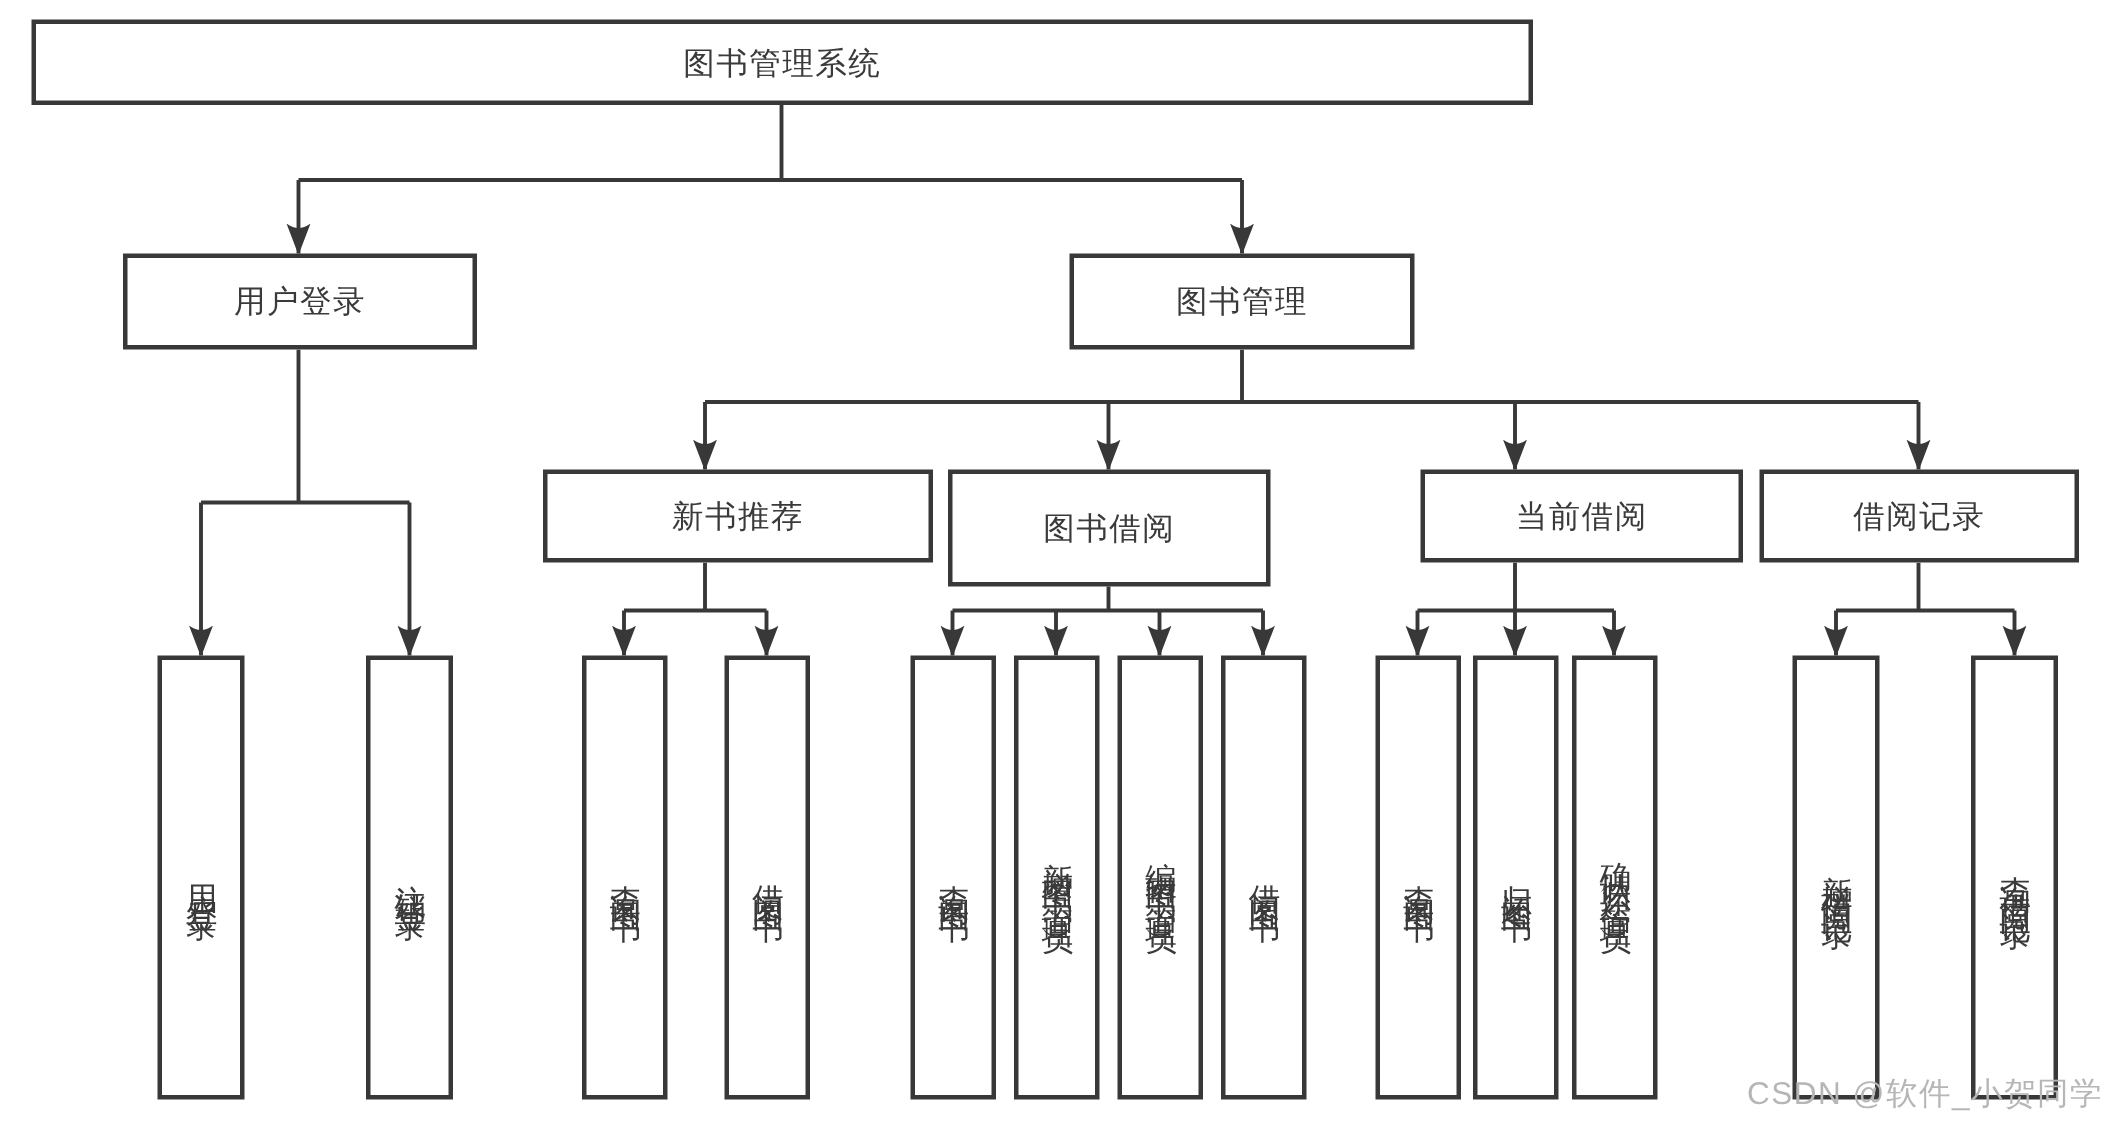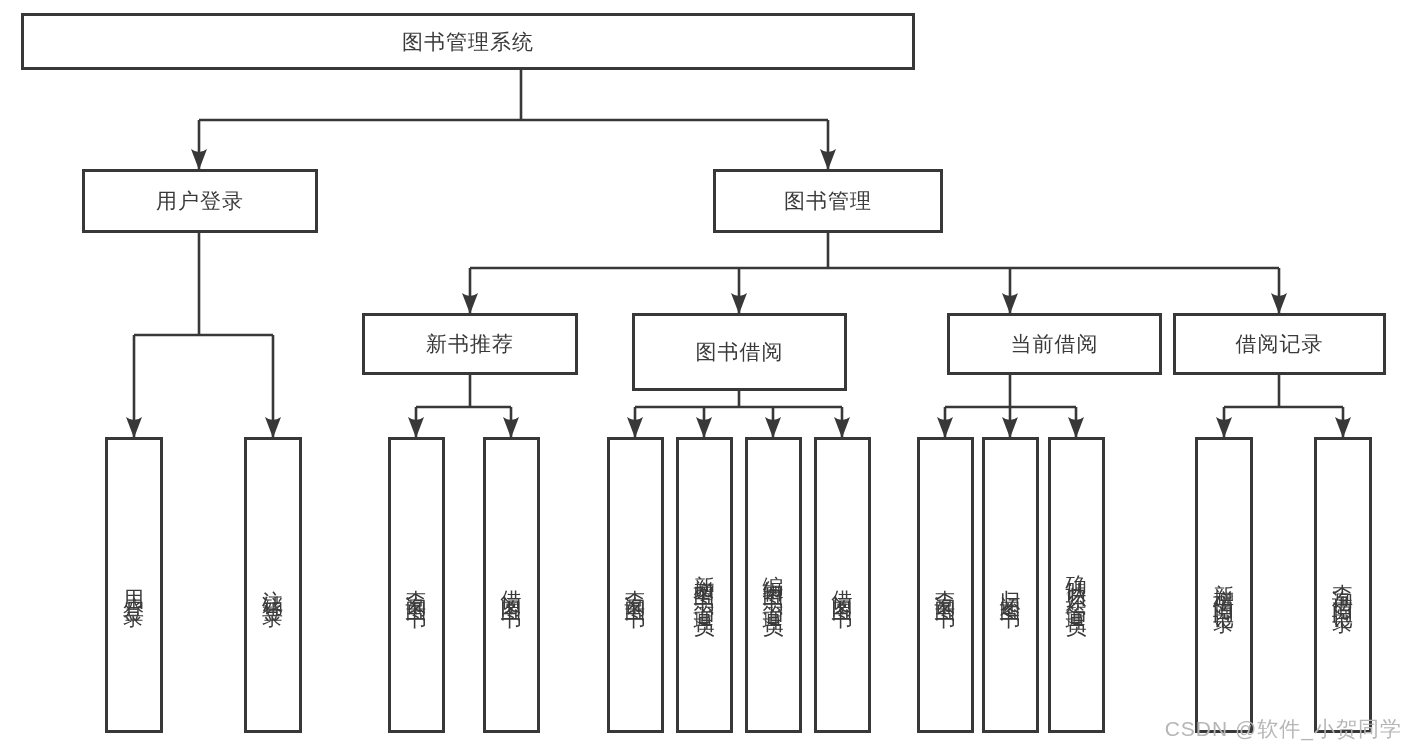--- a/index.html
+++ b/index.html
@@ -95,26 +95,26 @@
       <path d="M773,407 L773,438"></path>
       <path d="M842,407 L842,438"></path>
       <path d="M945,407 L945,438"></path>
       <path d="M1010,407 L1010,438"></path>
       <path d="M1076,407 L1076,438"></path>
       <path d="M1224,407 L1224,438"></path>
       <path d="M1343,407 L1343,438"></path>
     </g>
   </svg>
 
-  <div class="hbox" style="left:21px; top:13px; width:894px; height:57px;">图书管理系统</div>
+  <div class="hbox" style="left:21px; top:13px; width:1001px; height:57px;">图书管理系统</div>
 
   <div class="hbox" style="left:82px; top:169px; width:236px; height:64px;">用户登录</div>
   <div class="hbox" style="left:713px; top:169px; width:230px; height:64px;text-align:center;">图书管理</div>
 
-  <div class="hbox" style="left:362px; top:313px; width:216px; height:62px;">新书推荐</div>
+  <div class="hbox" style="left:362px; top:313px; width:260px; height:62px;">新书推荐</div>
   <div class="hbox" style="left:632px; top:313px; width:215px; height:78px;">图书借阅</div>
   <div class="hbox" style="left:903px; top:313px; width:215px; height:62px;margin-left:44px;">当前借阅</div>
   <div class="hbox" style="left:1173px; top:313px; width:213px; height:62px;">借阅记录</div>
 
   <div class="vbox" style="left:105px; top:437px; width:58px; height:296px;">用户登录</div>
   <div class="vbox" style="left:244px; top:437px; width:58px; height:296px;">注销登录</div>
 
   <div class="vbox" style="left:388px; top:437px; width:57px; height:296px;">查询图书</div>
   <div class="vbox" style="left:483px; top:437px; width:57px; height:296px;">借阅图书</div>
 

